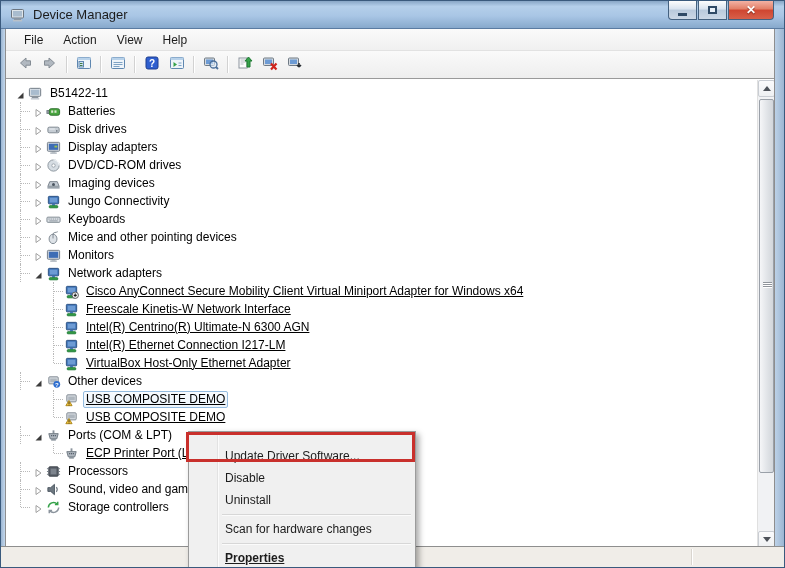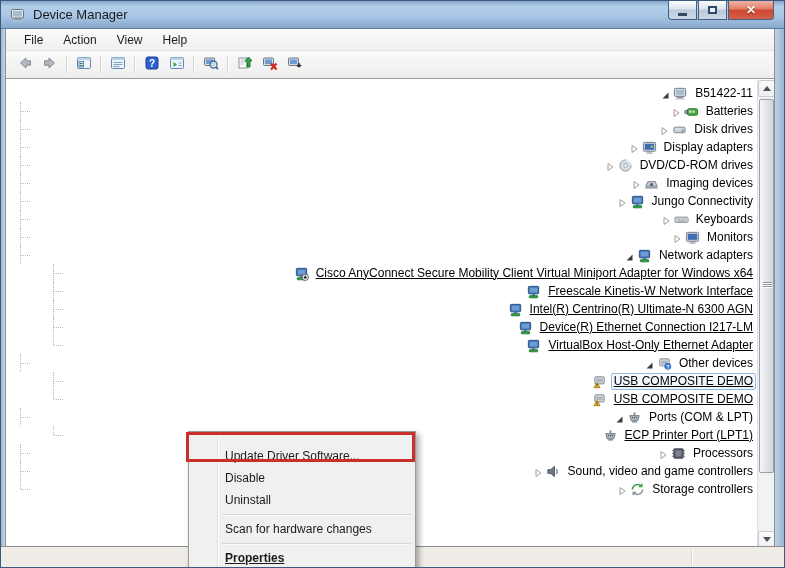--- a/index.html
+++ b/index.html
@@ -42,21 +42,21 @@
   #menubar { height:22px; background:linear-gradient(#fafafa,#f0f0f0); display:flex; align-items:center;
              padding-left:8px; border-bottom:1px solid #e2e2e2; }
   .menu-item { font-size:12px; color:#1c1c1c; padding:2px 10px; cursor:default; }
   
   #toolbar { height:27px; background:linear-gradient(#fafafa,#eeeeee); display:flex; align-items:center; padding-left:6px; }
   .tbtn { width:25px; height:23px; display:flex; align-items:center; justify-content:center; cursor:default; }
   .tsep { width:1px; height:17px; background:#d2d2d2; margin:0 4px; box-shadow:1px 0 0 #fff; }
   
   #tree-area { position:relative; height:470px; background:#fff; border-top:1px solid #9a9a9a; overflow:hidden; }
   #tree { position:absolute; left:0; top:5px; right:18px; }
-  .row { position:relative; height:18px; display:flex; align-items:center; white-space:nowrap;justify-content:flex-end; }
+  .row { position:relative; height:18px; display:flex; align-items:center; white-space:nowrap; }
   .row .expander { width:12px; height:12px; margin-right:2px; flex:none; }
   .row .tico { width:15px; height:15px; margin-right:4px; flex:none; }
   .row .lbl { font-size:12px; color:#000; padding:0 3px; line-height:15px; }
   .row .lbl.sel { background:linear-gradient(#f8fbfe,#ecf4fb); border:1px solid #94bbdf; border-radius:2px; padding:0 2px; }
   .row.l0 { padding-left:8px; }
   .row.l1 { padding-left:26px; }
   .row.l2 { padding-left:44px;text-decoration:underline; }
   .row.l1::before, .row.l2::before { content:''; position:absolute; top:0; bottom:0; border-left:1px dotted #b9b9b9; }
   .row.l1::before { left:14px; } .row.l2::before { left:47px; }
   .row.l1::after, .row.l2::after { content:''; position:absolute; top:9px; border-top:1px dotted #b9b9b9; }
@@ -299,20 +299,31 @@
                   <rect x="3.5" y="9" width="9" height="1"></rect>
                 </g>
               </svg></span>
             <span class="lbl">Keyboards</span>
           </div>
           <div class="row l1">
             <span class="expander"><svg width="12" height="12" viewBox="0 0 12 12">
                 <path d="M4 2.5 L9 6 L4 9.5 z" fill="#fff" stroke="#a0a0a0"></path>
               </svg></span>
             <span class="tico"><svg width="15" height="15" viewBox="0 0 16 16" xmlns="http://www.w3.org/2000/svg">
+                <ellipse cx="7.5" cy="9.5" rx="4.2" ry="5" fill="#dde2e7" stroke="#7c858e"></ellipse>
+                <line x1="7.5" y1="4.5" x2="7.5" y2="9" stroke="#7c858e"></line>
+                <path d="M7.5 4.5 C7.5 2 11 3 12.5 1.8" fill="none" stroke="#7c858e"></path>
+              </svg></span>
+            <span class="lbl">Mice and other pointing devices</span>
+          </div>
+          <div class="row l1">
+            <span class="expander"><svg width="12" height="12" viewBox="0 0 12 12">
+                <path d="M4 2.5 L9 6 L4 9.5 z" fill="#fff" stroke="#a0a0a0"></path>
+              </svg></span>
+            <span class="tico"><svg width="15" height="15" viewBox="0 0 16 16" xmlns="http://www.w3.org/2000/svg">
                 <rect x="1.5" y="2.5" width="13" height="9.5" rx="1" fill="#d5dae0" stroke="#6f7a85"></rect>
                 <rect x="3" y="4" width="10" height="6.5" fill="#3e6db5"></rect>
                 <rect x="6" y="12" width="4" height="1.3" fill="#8b949d"></rect>
                 <rect x="4.5" y="13.3" width="7" height="1.4" fill="#aab2ba"></rect>
               </svg></span>
             <span class="lbl">Monitors</span>
           </div>
           <div class="row l1">
             <span class="expander"><svg width="12" height="12" viewBox="0 0 12 12">
                 <path d="M9.5 3.5 V9.5 H3.5 z" fill="#3c3c3c"></path>
@@ -358,21 +369,21 @@
             <span class="lbl">Intel(R) Centrino(R) Ultimate-N 6300 AGN</span>
           </div>
           <div class="row l2">
             <span class="conn-space"></span>
             <span class="tico"><svg width="15" height="15" viewBox="0 0 16 16" xmlns="http://www.w3.org/2000/svg">
                 <rect x="2.5" y="2.5" width="11" height="8" rx="1" fill="#3f74b8" stroke="#2a4f80"></rect>
                 <rect x="4" y="4" width="8" height="5" fill="#6d9bd4"></rect>
                 <rect x="6.5" y="10.5" width="3" height="2" fill="#3f74b8"></rect>
                 <rect x="3.5" y="12.5" width="9" height="2.2" rx="0.6" fill="#35a149" stroke="#1e7a33"></rect>
               </svg></span>
-            <span class="lbl">Device(R) Ethernet Connection I217-LM</span>
+            <span class="lbl">Intel(R) Ethernet Connection I217-LM</span>
           </div>
           <div class="row l2 last">
             <span class="conn-space"></span>
             <span class="tico"><svg width="15" height="15" viewBox="0 0 16 16" xmlns="http://www.w3.org/2000/svg">
                 <rect x="2.5" y="2.5" width="11" height="8" rx="1" fill="#3f74b8" stroke="#2a4f80"></rect>
                 <rect x="4" y="4" width="8" height="5" fill="#6d9bd4"></rect>
                 <rect x="6.5" y="10.5" width="3" height="2" fill="#3f74b8"></rect>
                 <rect x="3.5" y="12.5" width="9" height="2.2" rx="0.6" fill="#35a149" stroke="#1e7a33"></rect>
               </svg></span>
             <span class="lbl">VirtualBox Host-Only Ethernet Adapter</span>

